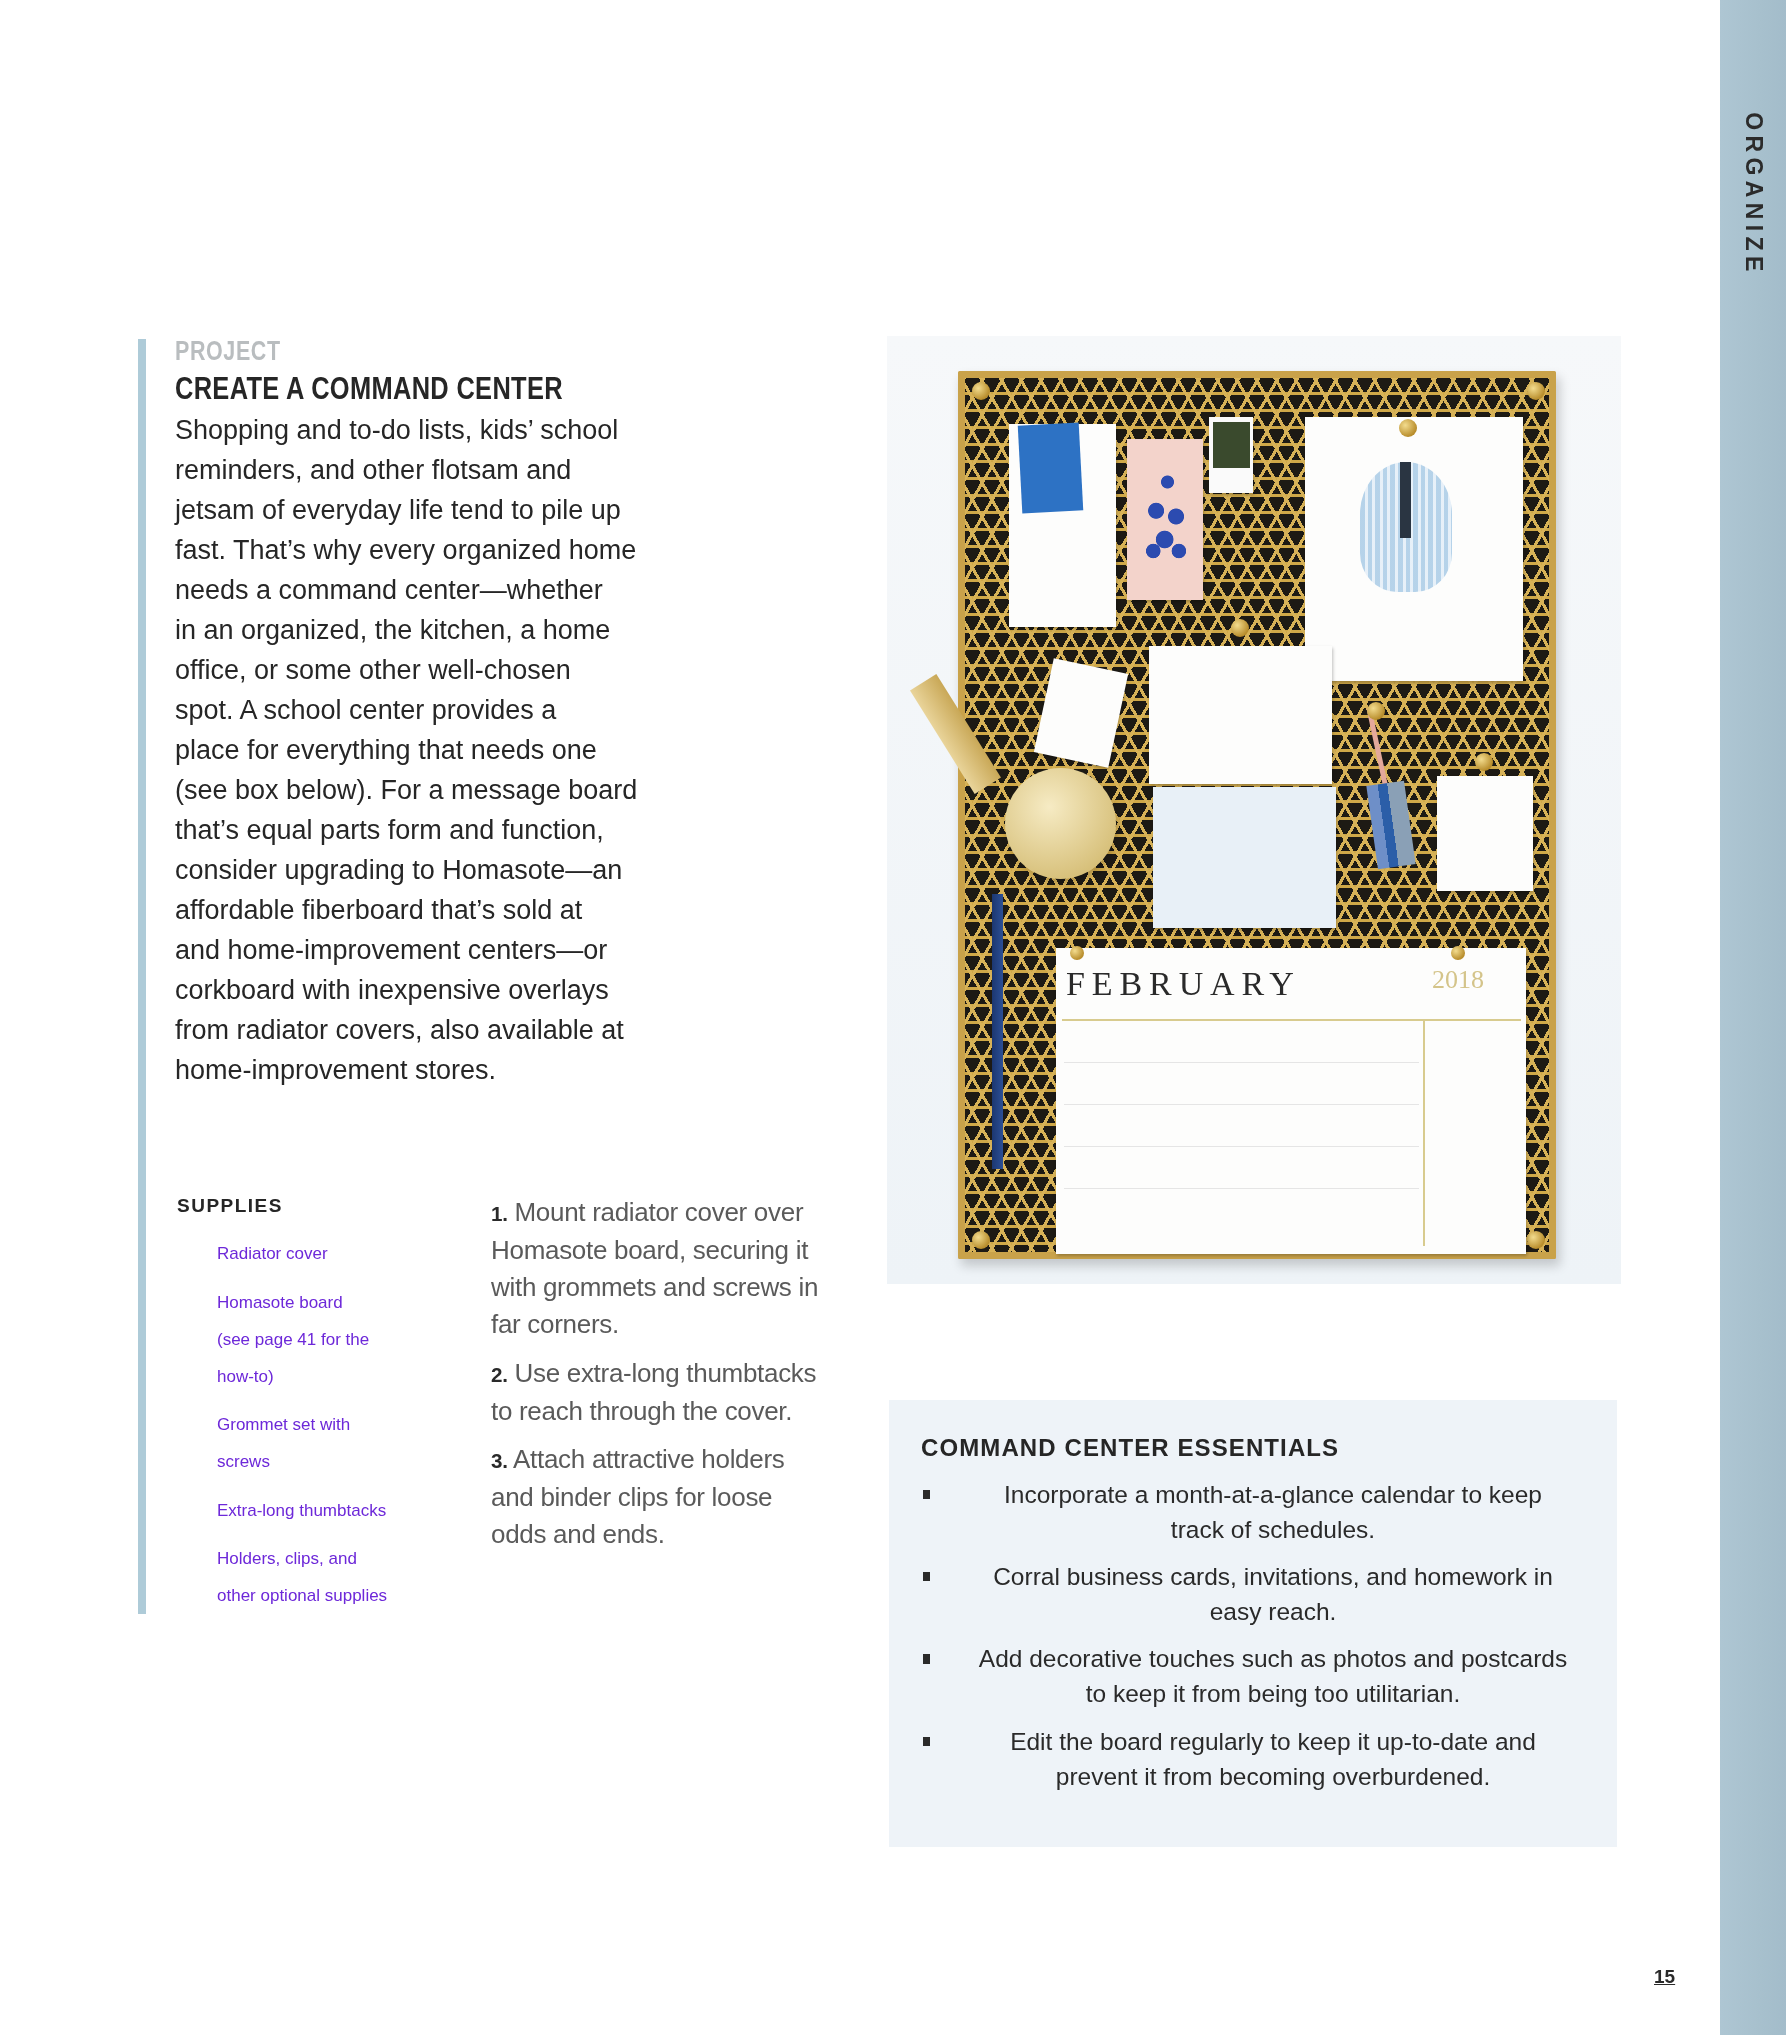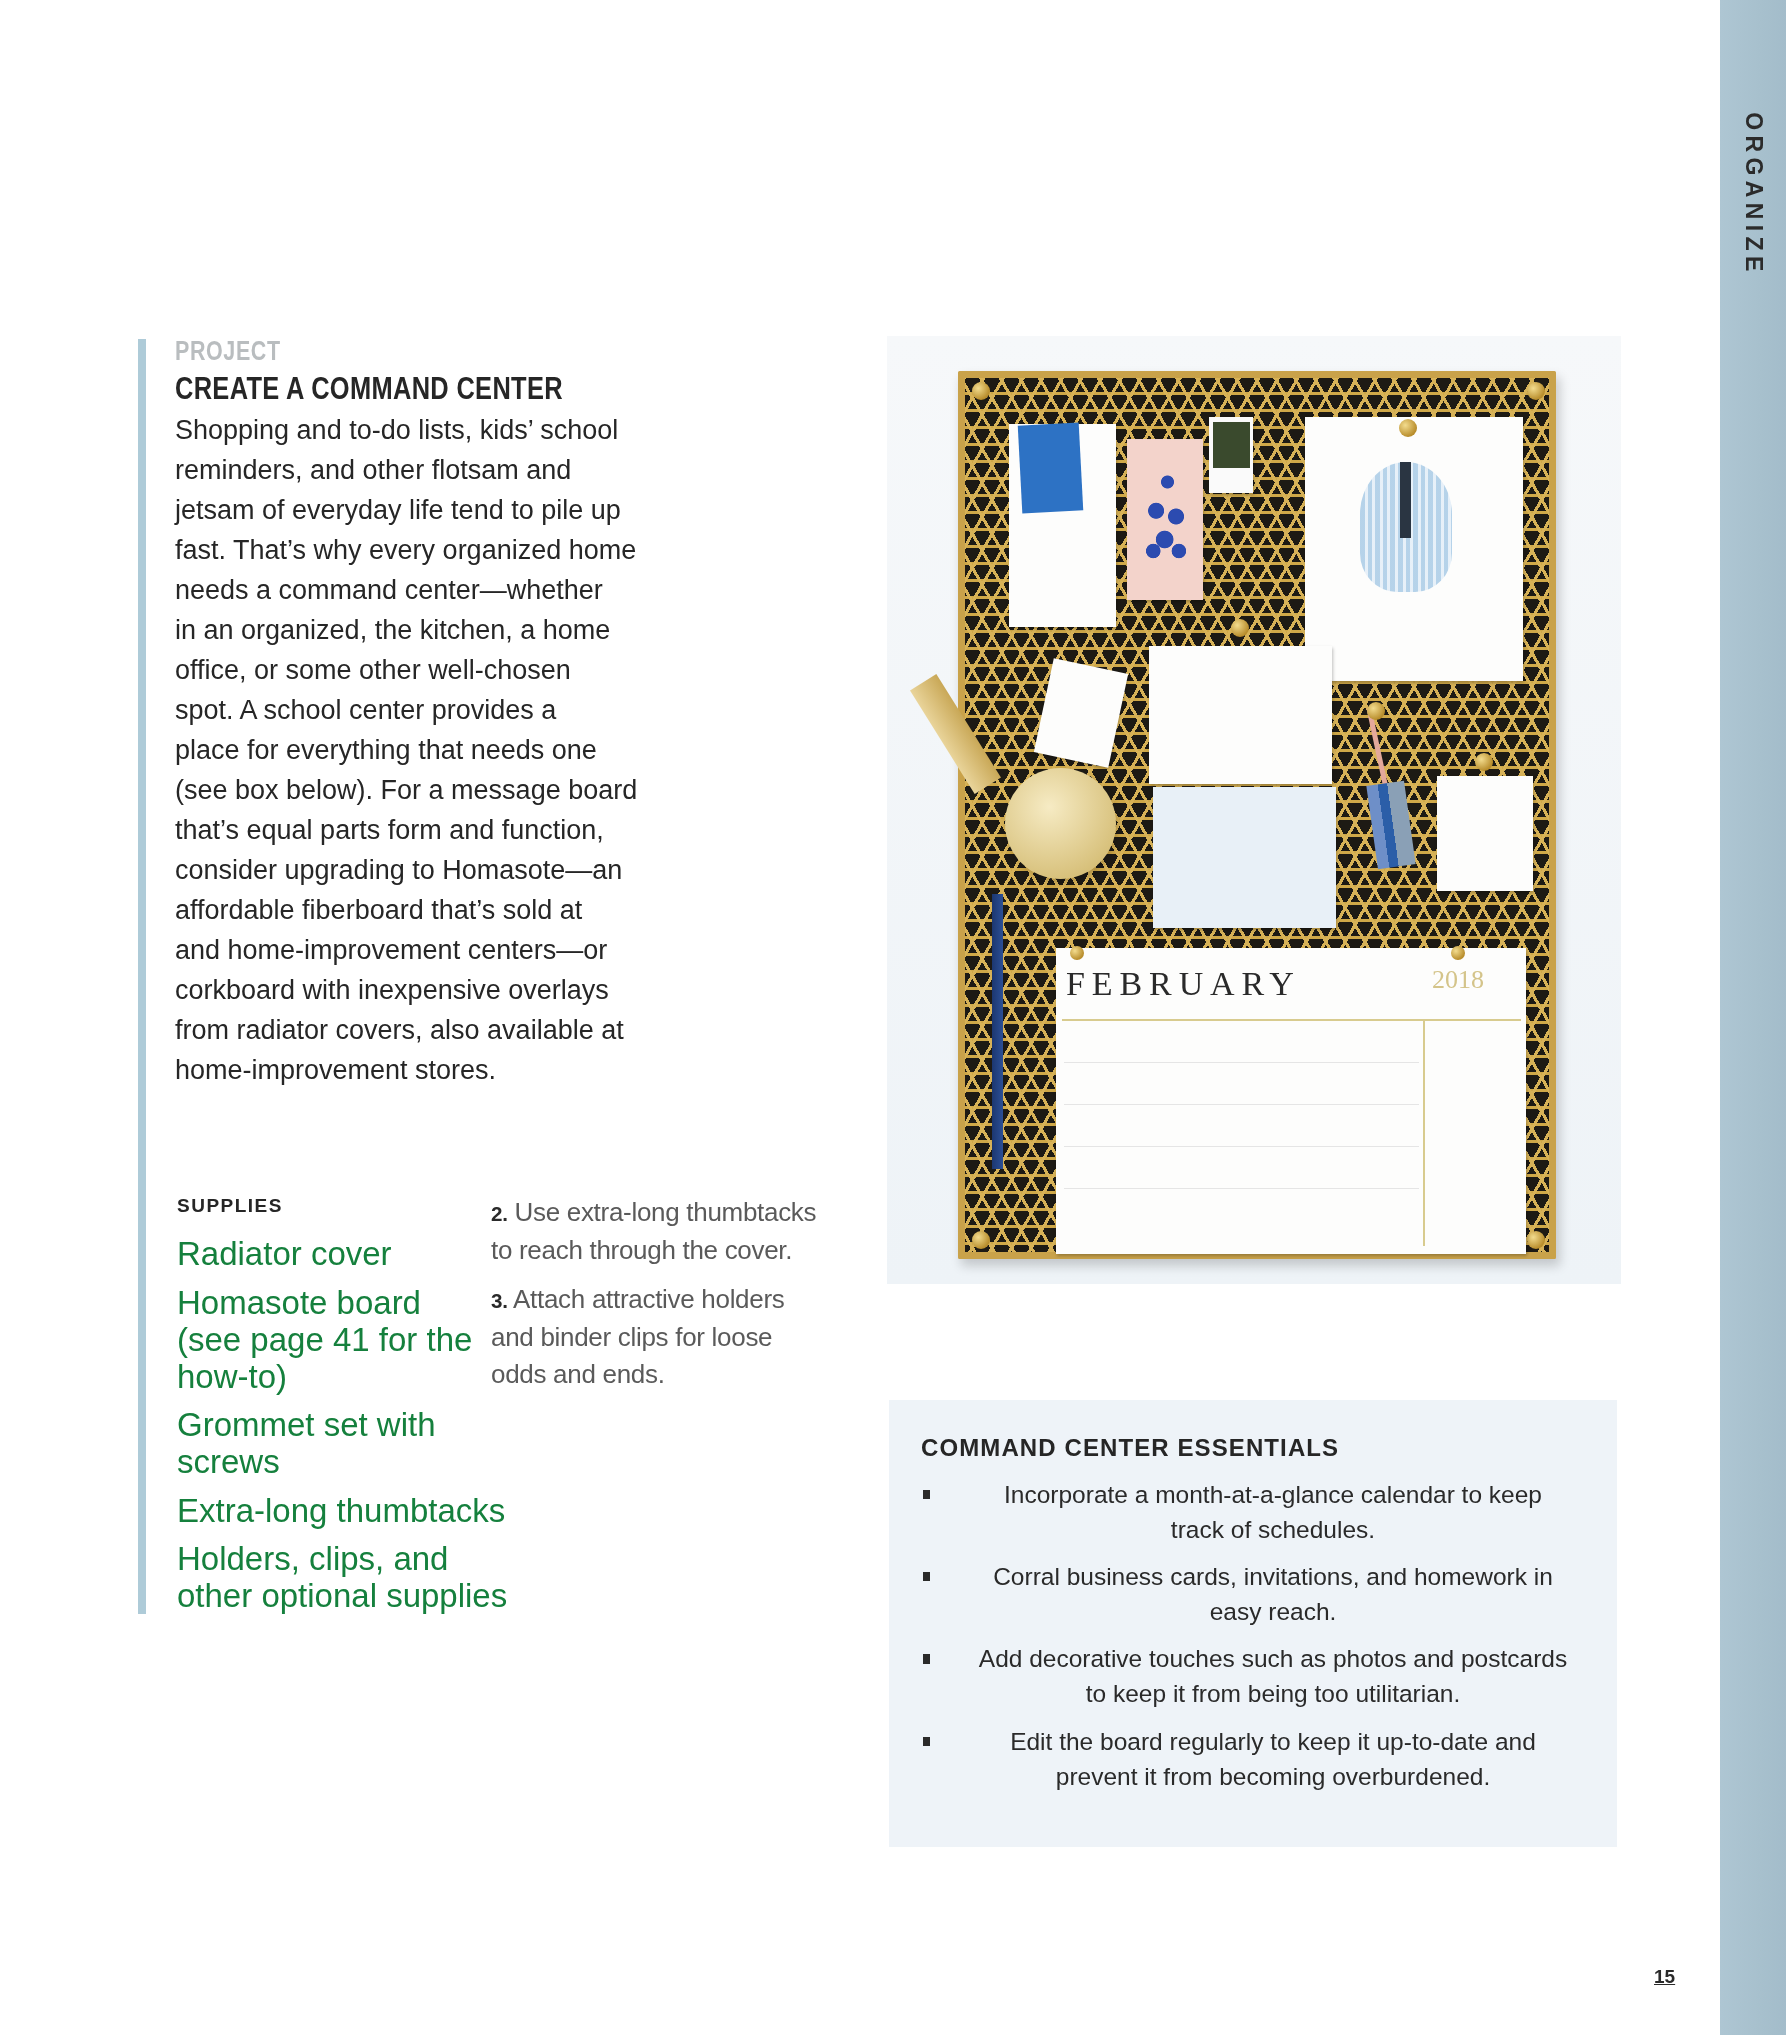--- a/index.html
+++ b/index.html
@@ -47,21 +47,21 @@
   .intro .line { display: block; white-space: nowrap; }
 
   
   .supplies {
     position: absolute; left: 177px; top: 1195px; width: 290px;
   }
   .supplies-head {
     font-weight: 700; font-size: 19px; letter-spacing: 1.5px; color: #262626;
     margin-bottom: 18.3px;
   }
-  .supply-item { font-size: 33px; line-height: 37px; color: #15803d; margin-bottom: 11.5px; }
+  .supply-item { font-size: 17px; line-height: 37px; color: #6d28d9; margin-bottom: 11.5px; margin-left: 40px; }
   .supply-item .line { display: block; white-space: nowrap; }
 
   
   .steps { position: absolute; left: 491px; top: 1194px; width: 367px; }
   .step { font-size: 26px; line-height: 37px; color: #5a5a5a; margin-bottom: 11.5px; }
   .step .num { font-weight: 700; color: #2a2a2a; font-size: 20.6px; }
   .step .line { display: block; white-space: nowrap; font-weight: 300; letter-spacing: -0.3px; }
 
   
   .photo-bg {
@@ -196,20 +196,26 @@
   <div class="supply-item">
     <span class="line">Extra-long thumbtacks</span>
   </div>
   <div class="supply-item">
     <span class="line">Holders, clips, and</span>
     <span class="line">other optional supplies</span>
   </div>
 </section>
 
 <section class="steps">
+  <div class="step">
+    <span class="line"><span class="num">1.</span><span> Mount radiator cover over</span></span>
+    <span class="line">Homasote board, securing it</span>
+    <span class="line">with grommets and screws in</span>
+    <span class="line">far corners.</span>
+  </div>
   <div class="step">
     <span class="line"><span class="num">2.</span><span> Use extra-long thumbtacks</span></span>
     <span class="line">to reach through the cover.</span>
   </div>
   <div class="step">
     <span class="line"><span class="num">3.</span><span> Attach attractive holders</span></span>
     <span class="line">and binder clips for loose</span>
     <span class="line">odds and ends.</span>
   </div>
 </section>

